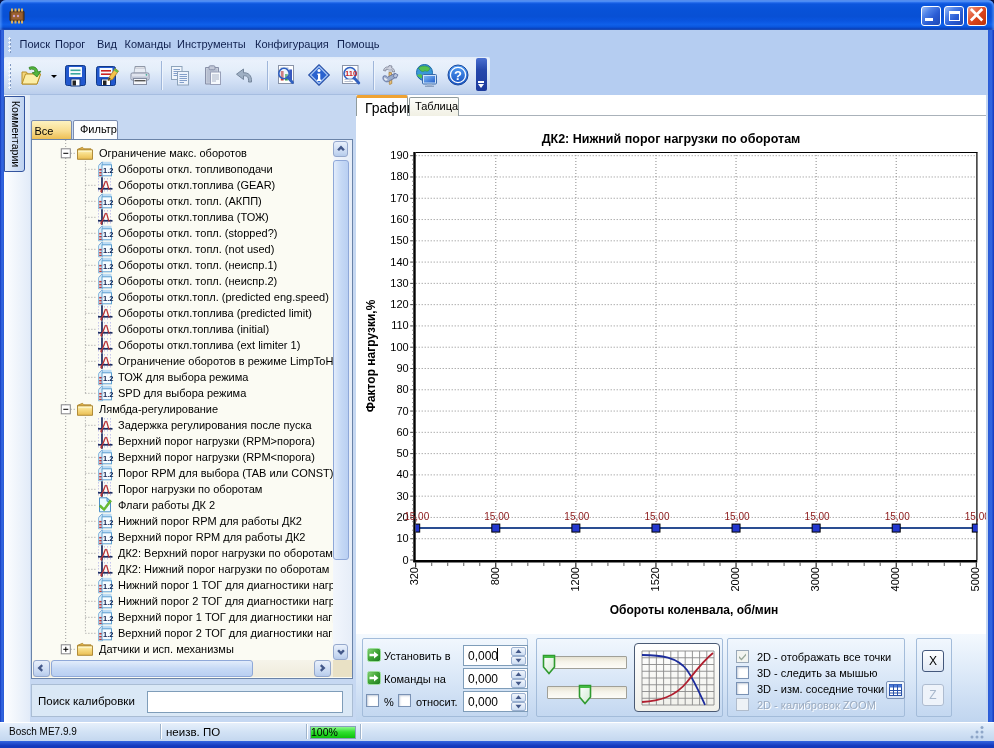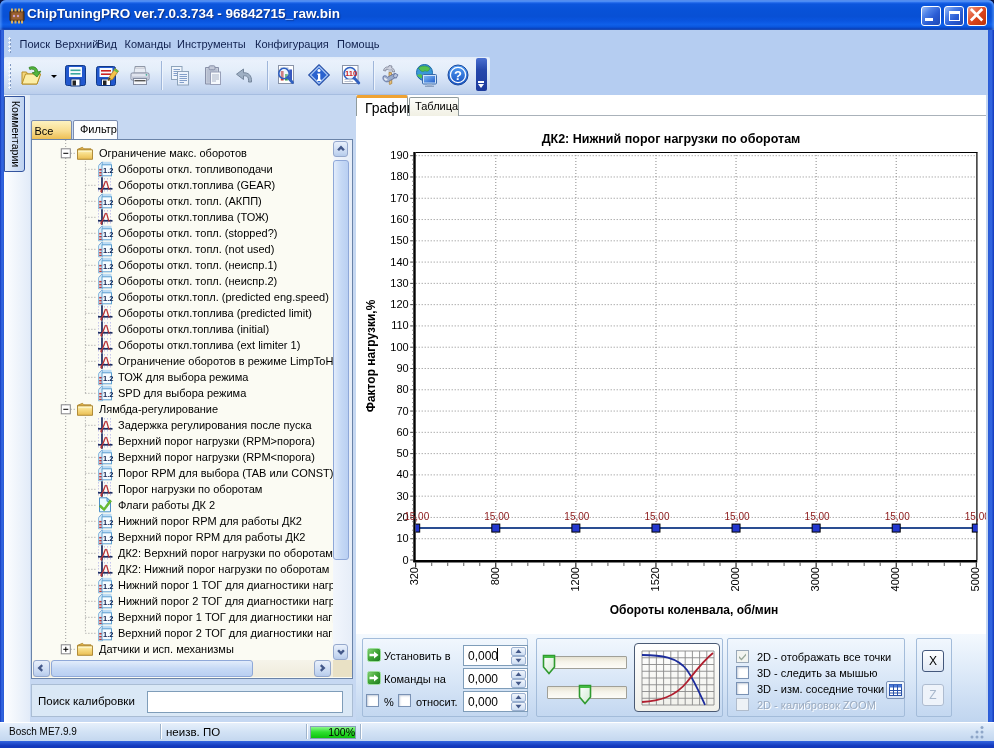--- a/index.html
+++ b/index.html
@@ -46,36 +46,35 @@
 <rect x="3" y="12.5" width="2" height="3"></rect>
         <rect x="6.5" y="12.5" width="2" height="3"></rect>
         <rect x="10" y="12.5" width="2" height="3"></rect>
         <rect x="13" y="12.5" width="2" height="3"></rect>
       </g>
 <g fill="#caa0c8">
         <circle cx="6" cy="8" r="1.2"></circle>
         <circle cx="10" cy="8" r="1.2"></circle>
       </g>
     </svg>
-<div class="abs" style="left:27px;top:6px;font-size:13.5px;font-weight:bold;color:#fff;text-shadow:1px 1px 1px #10307e">ChipTuningPRO ver.7.0.3.734 - 96842715_raw.bin</div>
 <div style="position:absolute;left:921px;top:6px;width:20px;height:20px;border:1px solid #fff;border-radius:3px;background:linear-gradient(135deg,#9dbdf5 0%,#4f82e8 30%,#2a5cd4 60%,#1e48b4 100%)">
       <div style="position:absolute;left:3px;top:11px;width:8px;height:3px;background:#fff"></div>
     </div>
     <div style="position:absolute;left:944px;top:6px;width:20px;height:20px;border:1px solid #fff;border-radius:3px;background:linear-gradient(135deg,#9dbdf5 0%,#4f82e8 30%,#2a5cd4 60%,#1e48b4 100%)">
       <div style="position:absolute;left:3.5px;top:4px;width:11px;height:10px;border:1.5px solid #fff;border-top-width:3px"></div>
     </div>
     <div style="position:absolute;left:967px;top:6px;width:20px;height:20px;border:1px solid #fff;border-radius:3px;background:linear-gradient(135deg,#f0a088 0%,#e87050 25%,#d9431b 55%,#c03408 100%)">
       <svg style="display:block" width="18" height="17" viewBox="0 0 18 17">
         <path d="M3.5 2 L8.5 7 L13.5 2 L15.5 4 L10.5 9 L15.5 14 L13.5 16 L8.5 11 L3.5 16 L1.5 14 L6.5 9 L1.5 4 Z" fill="#fff" transform="translate(0.5,-0.8) scale(0.95)"></path>
       </svg>
     </div>
 <div class="abs" style="left:4px;top:30px;width:984px;height:65px;background:#b5cdf1"></div>
 <div class="abs" style="left:8px;top:37px;width:3px;height:16px;background-image:radial-gradient(circle at 1.5px 1.5px,#eef4fc 1px,transparent 1.2px),radial-gradient(circle at 2.5px 2.5px,#8098c0 1px,transparent 1.2px);background-size:3px 4px"></div>
 <div class="abs" style="left:19.5px;top:38px;font-size:11px;color:#10204e">Поиск</div>
-<div class="abs" style="left:55.0px;top:38px;font-size:11px;color:#10204e">Верхний</div>
+<div class="abs" style="left:55.0px;top:38px;font-size:11px;color:#10204e">Порог</div>
 <div class="abs" style="left:97.0px;top:38px;font-size:11px;color:#10204e">Вид</div>
 <div class="abs" style="left:124.5px;top:38px;font-size:11px;color:#10204e">Команды</div>
 <div class="abs" style="left:177.0px;top:38px;font-size:11px;color:#10204e">Инструменты</div>
 <div class="abs" style="left:255.0px;top:38px;font-size:11px;color:#10204e">Конфигурация</div>
 <div class="abs" style="left:337.0px;top:38px;font-size:11px;color:#10204e">Помощь</div>
 <div class="abs" style="left:4px;top:57px;width:486px;height:37px;border-radius:2px;background:linear-gradient(180deg,#e2ecfa 0%,#eaf1fc 10%,#e4eefa 35%,#d2e0f5 65%,#c2d4ee 90%,#bacded 100%);box-shadow:0 1px 0 #a6bde0"></div>
 <div class="abs" style="left:8px;top:62px;width:3px;height:27px;background-image:radial-gradient(circle at 1.5px 1.5px,#f4f8fd 1px,transparent 1.2px),radial-gradient(circle at 2.5px 2.5px,#8098c0 1px,transparent 1.2px);background-size:3px 4px"></div>
 <div class="abs" style="left:161px;top:61px;width:1px;height:29px;background:#9fb6da;box-shadow:1px 0 0 #eef4fc"></div>
 <div class="abs" style="left:267px;top:61px;width:1px;height:29px;background:#9fb6da;box-shadow:1px 0 0 #eef4fc"></div>
 <div class="abs" style="left:373px;top:61px;width:1px;height:29px;background:#9fb6da;box-shadow:1px 0 0 #eef4fc"></div>
@@ -1032,21 +1031,21 @@
     </div>
 <div class="abs" style="left:922px;top:684px;width:22px;height:22px;border:1px solid #aebcd0;border-radius:3px;background:#eef3fa;text-align:center">
       <div style="font-size:12px;margin-top:3px;color:#a8b8cc">Z</div>
     </div>
 <div class="abs" style="left:0;top:722px;width:994px;height:19px;background:linear-gradient(180deg,#e7f0fb 0%,#d2e2f5 50%,#c4d7ef 100%);border-top:1px solid #fff"></div>
 <div class="abs" style="left:9px;top:726px;font-size:10px">Bosch ME7.9.9</div>
 <div class="abs" style="left:166px;top:726px;font-size:11.5px">неизв. ПО</div>
 <div class="abs" style="left:160px;top:724px;width:1px;height:15px;background:#9fb4cc;box-shadow:1px 0 0 #fff"></div>
 <div class="abs" style="left:306px;top:724px;width:1px;height:15px;background:#9fb4cc;box-shadow:1px 0 0 #fff"></div>
 <div class="abs" style="left:360px;top:724px;width:1px;height:15px;background:#9fb4cc;box-shadow:1px 0 0 #fff"></div>
-<div class="abs" style="left:310px;top:726px;width:46px;height:13px;border:1px solid #88a0b8;background:linear-gradient(180deg,#8cf88c 0%,#30e030 45%,#0cc20c 100%);text-align:right">
+<div class="abs" style="left:310px;top:726px;width:46px;height:13px;border:1px solid #88a0b8;background:linear-gradient(180deg,#8cf88c 0%,#30e030 45%,#0cc20c 100%);text-align:left">
       <div style="font-size:10.5px;margin-top:-1px">100%</div>
     </div>
 <svg class="abs" style="left:965px;top:726px" width="20" height="14" viewBox="0 0 20 14">
 <g fill="#8ea6c8">
         <circle cx="17" cy="11" r="1.5"></circle>
         <circle cx="12" cy="11" r="1.5"></circle>
         <circle cx="7" cy="11" r="1.5"></circle>
         <circle cx="17" cy="6" r="1.5"></circle>
         <circle cx="12" cy="6" r="1.5"></circle>
         <circle cx="17" cy="1.5" r="1.5"></circle>

